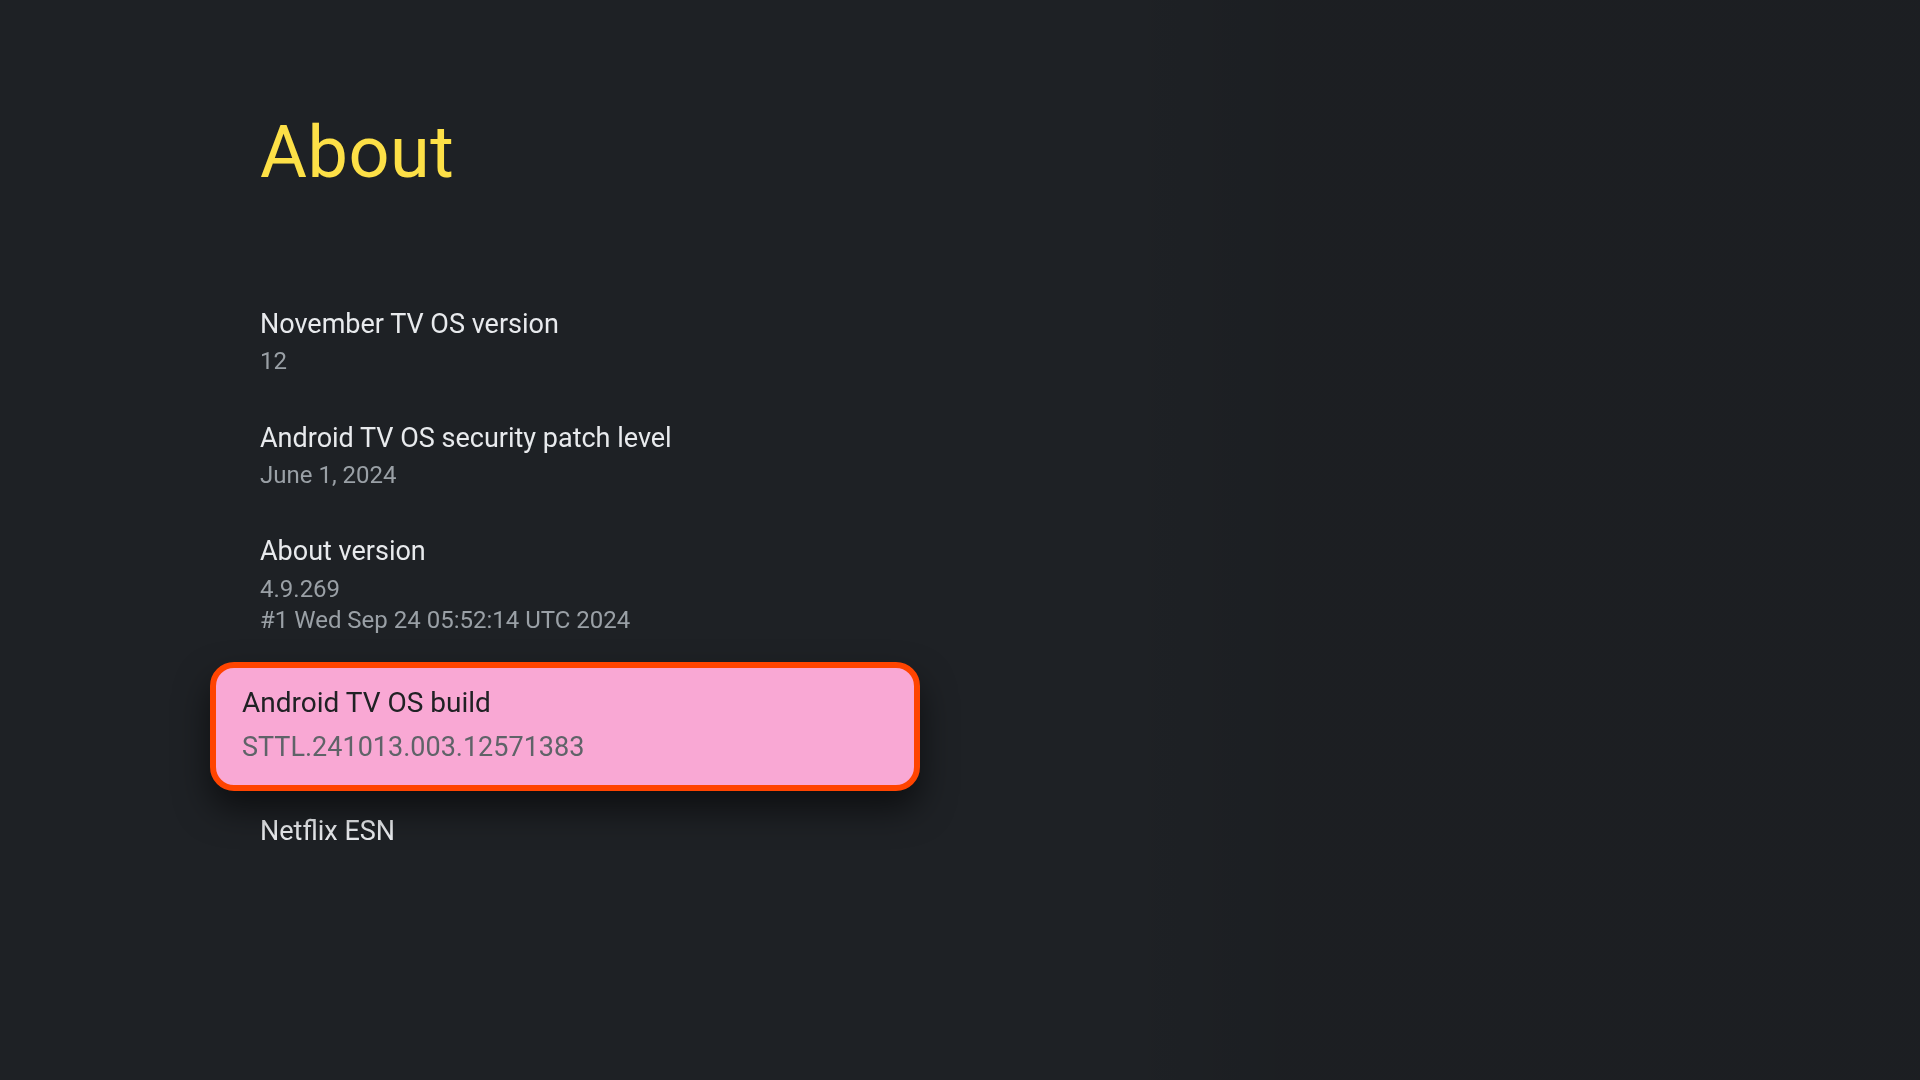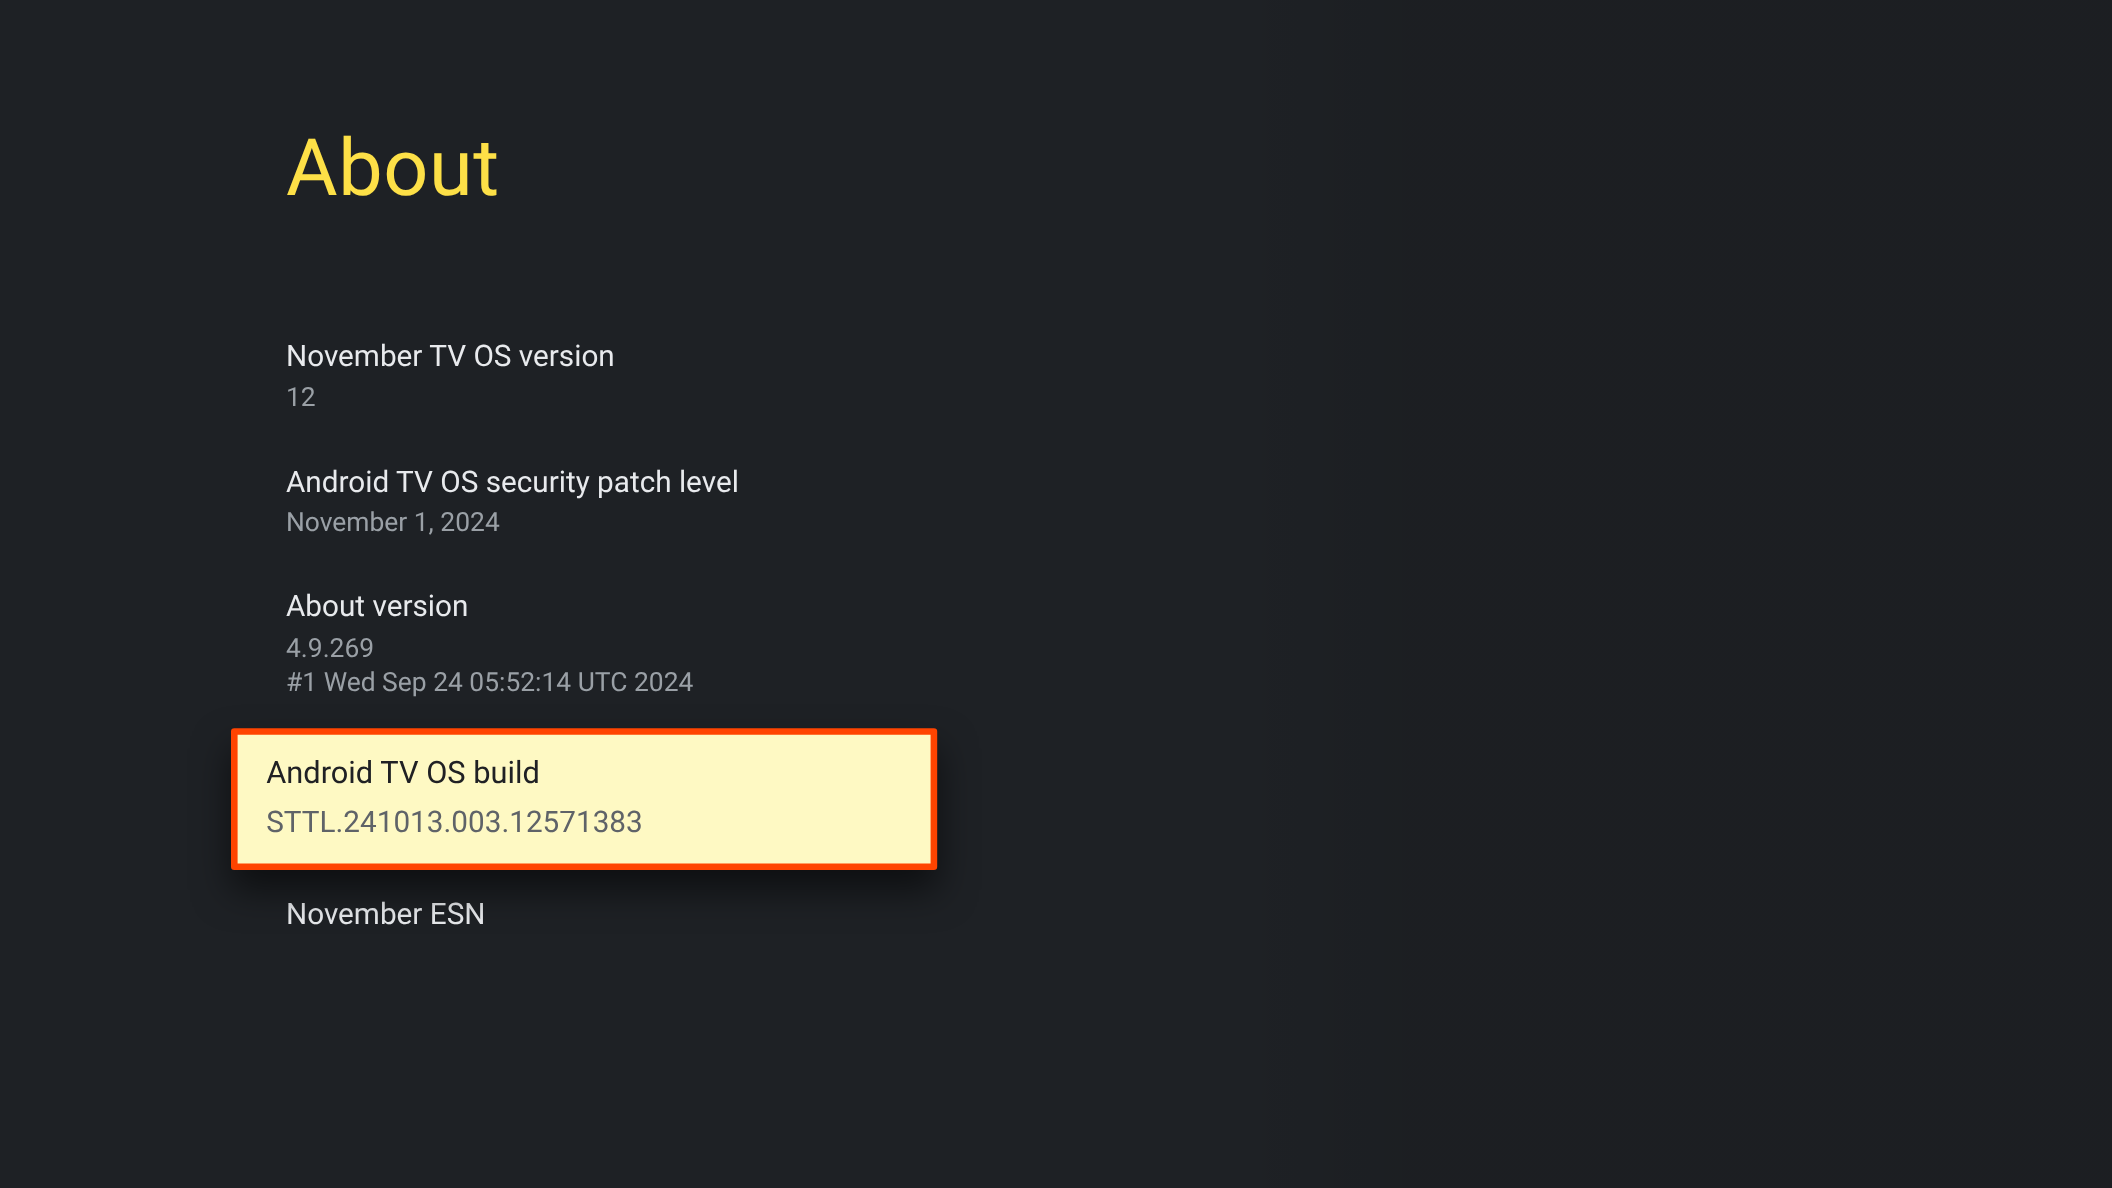--- a/index.html
+++ b/index.html
@@ -65,25 +65,25 @@
     font-size: 24px;
     font-weight: 400;
     color: #9aa0a6;
     line-height: 1.3;
     margin-top: 4px;
     white-space: pre-line;
   }
 
   
   .item.focused {
-    background: #fef9c3;
-    border-radius: 3px;
+    background: #f9a8d4;
+    border-radius: 24px;
     padding: 16px 26px 20px 26px;
     margin-left: -50px;
-    width: 642px;
+    width: 710px;
     position: relative;
     box-shadow: 0 18px 34px rgba(0,0,0,0.55);
     border: 6px solid #ff4400;
   }
   .item.focused .title {
     color: #202124;
     font-size: 28px;
   }
   .item.focused .subtitle {
     color: #5f6368;
@@ -107,35 +107,35 @@
 
   <div class="list">
 
     <div class="item">
       <div class="title">November TV OS version</div>
       <div class="subtitle">12</div>
     </div>
 
     <div class="item">
       <div class="title">Android TV OS security patch level</div>
-      <div class="subtitle">November 1, 2024</div>
+      <div class="subtitle">June 1, 2024</div>
     </div>
 
     <div class="item">
       <div class="title">About version</div>
       <div class="subtitle">4.9.269
 #1 Wed Sep 24 05:52:14 UTC 2024</div>
     </div>
 
     <div class="item focused">
       <div class="title">Android TV OS build</div>
       <div class="subtitle">STTL.241013.003.12571383</div>
     </div>
 
     <div class="gap-after-focused"></div>
 
     <div class="item">
-      <div class="title">November ESN</div>
+      <div class="title">Netflix ESN</div>
 
     </div>
 
   </div>
 </div>
 
 </body></html>

